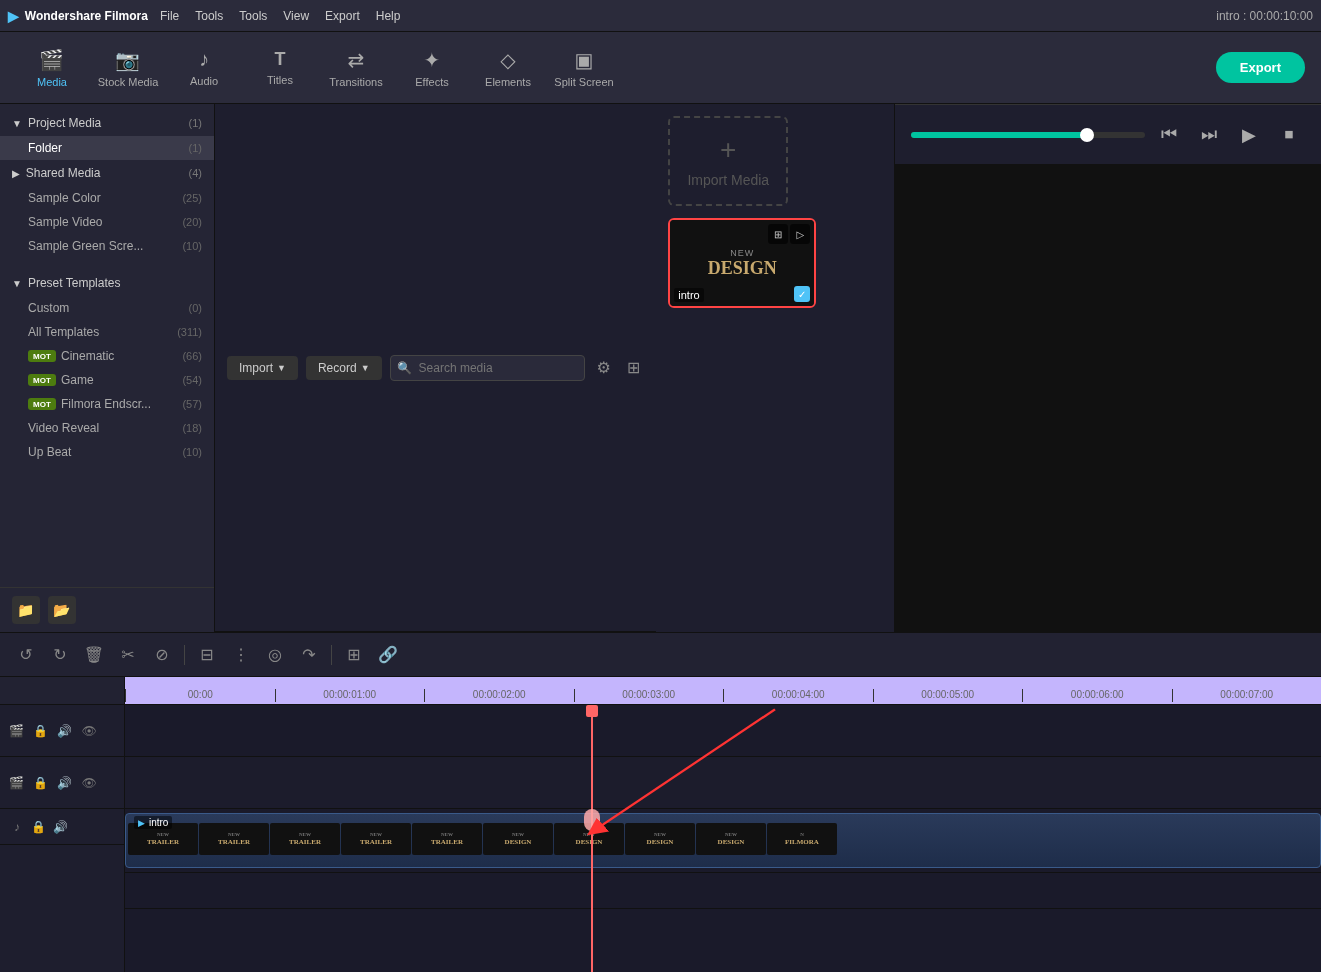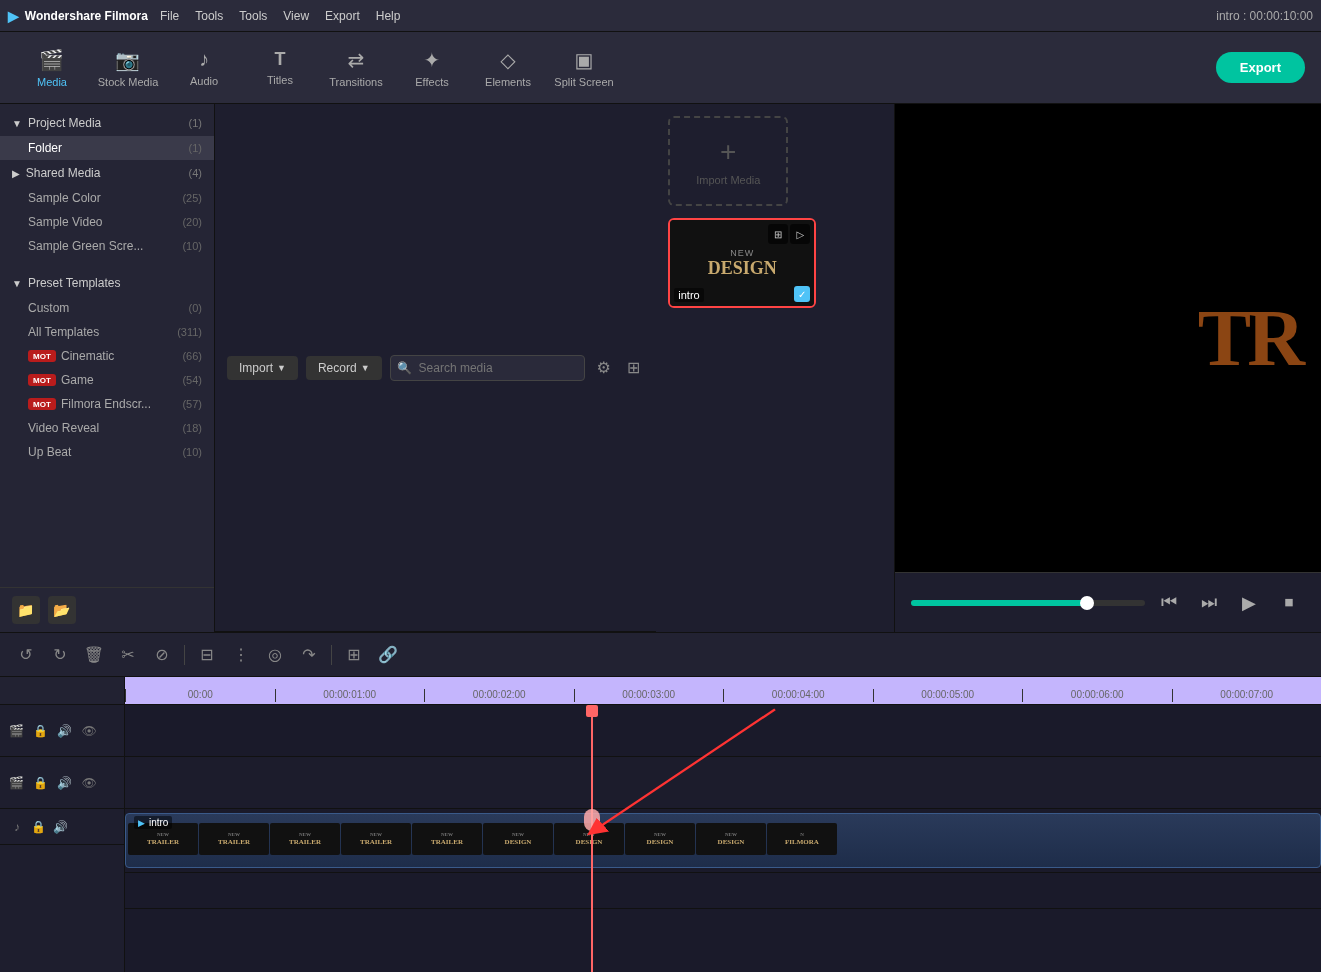--- a/index.html
+++ b/index.html
@@ -142,21 +142,21 @@
       width: 28px;
       height: 12px;
       border-radius: 3px;
       font-size: 8px;
       font-weight: 700;
       display: inline-flex;
       align-items: center;
       justify-content: center;
       margin-right: 5px;
     }
-    .badge-mot { background: #b91c1c; color: #fff; }
+    .badge-mot { background: #4d7c0f; color: #fff; }
     .sidebar-footer {
       display: flex;
       gap: 8px;
       padding: 8px 12px;
       border-top: 1px solid #333;
       margin-top: auto;
     }
     .sidebar-footer-btn {
       width: 28px;
       height: 28px;
@@ -245,21 +245,21 @@
       border-radius: 6px;
       display: flex;
       flex-direction: column;
       align-items: center;
       justify-content: center;
       color: #555;
       cursor: pointer;
       gap: 6px;
     }
     .media-import-plus { font-size: 28px; font-weight: 300; }
-    .media-import-label { font-size: 11px; }
+    .media-import-label { font-size: 14px; }
     .media-thumb {
       width: 148px;
       height: 90px;
       border-radius: 6px;
       position: relative;
       overflow: hidden;
       border: 2px solid #ff4444;
       cursor: pointer;
     }
     .media-thumb-bg {
@@ -781,25 +781,20 @@
           <div class="thumb-overlay-btn">⊞</div>
           <div class="thumb-overlay-btn">▷</div>
         </div>
         <div class="media-thumb-label">intro</div>
         <div class="media-thumb-check">✓</div>
       </div>
     </div>
   </div>
 
   <div class="preview-panel">
-    <div class="preview-screen">
-      <div style="width:100%;height:100%;background:#000;position:relative;">
-        <div class="preview-text-tr">TR</div>
-      </div>
-    </div>
     <div class="preview-controls">
       <div class="preview-progress">
         <div class="preview-progress-fill"></div>
         <div class="preview-progress-thumb"></div>
       </div>
       <button class="ctrl-btn" title="Rewind">⏮</button>
       <button class="ctrl-btn" title="Step Back">⏭</button>
       <button class="ctrl-btn" title="Play">▶</button>
       <button class="ctrl-btn" title="Stop">⏹</button>
     </div>

